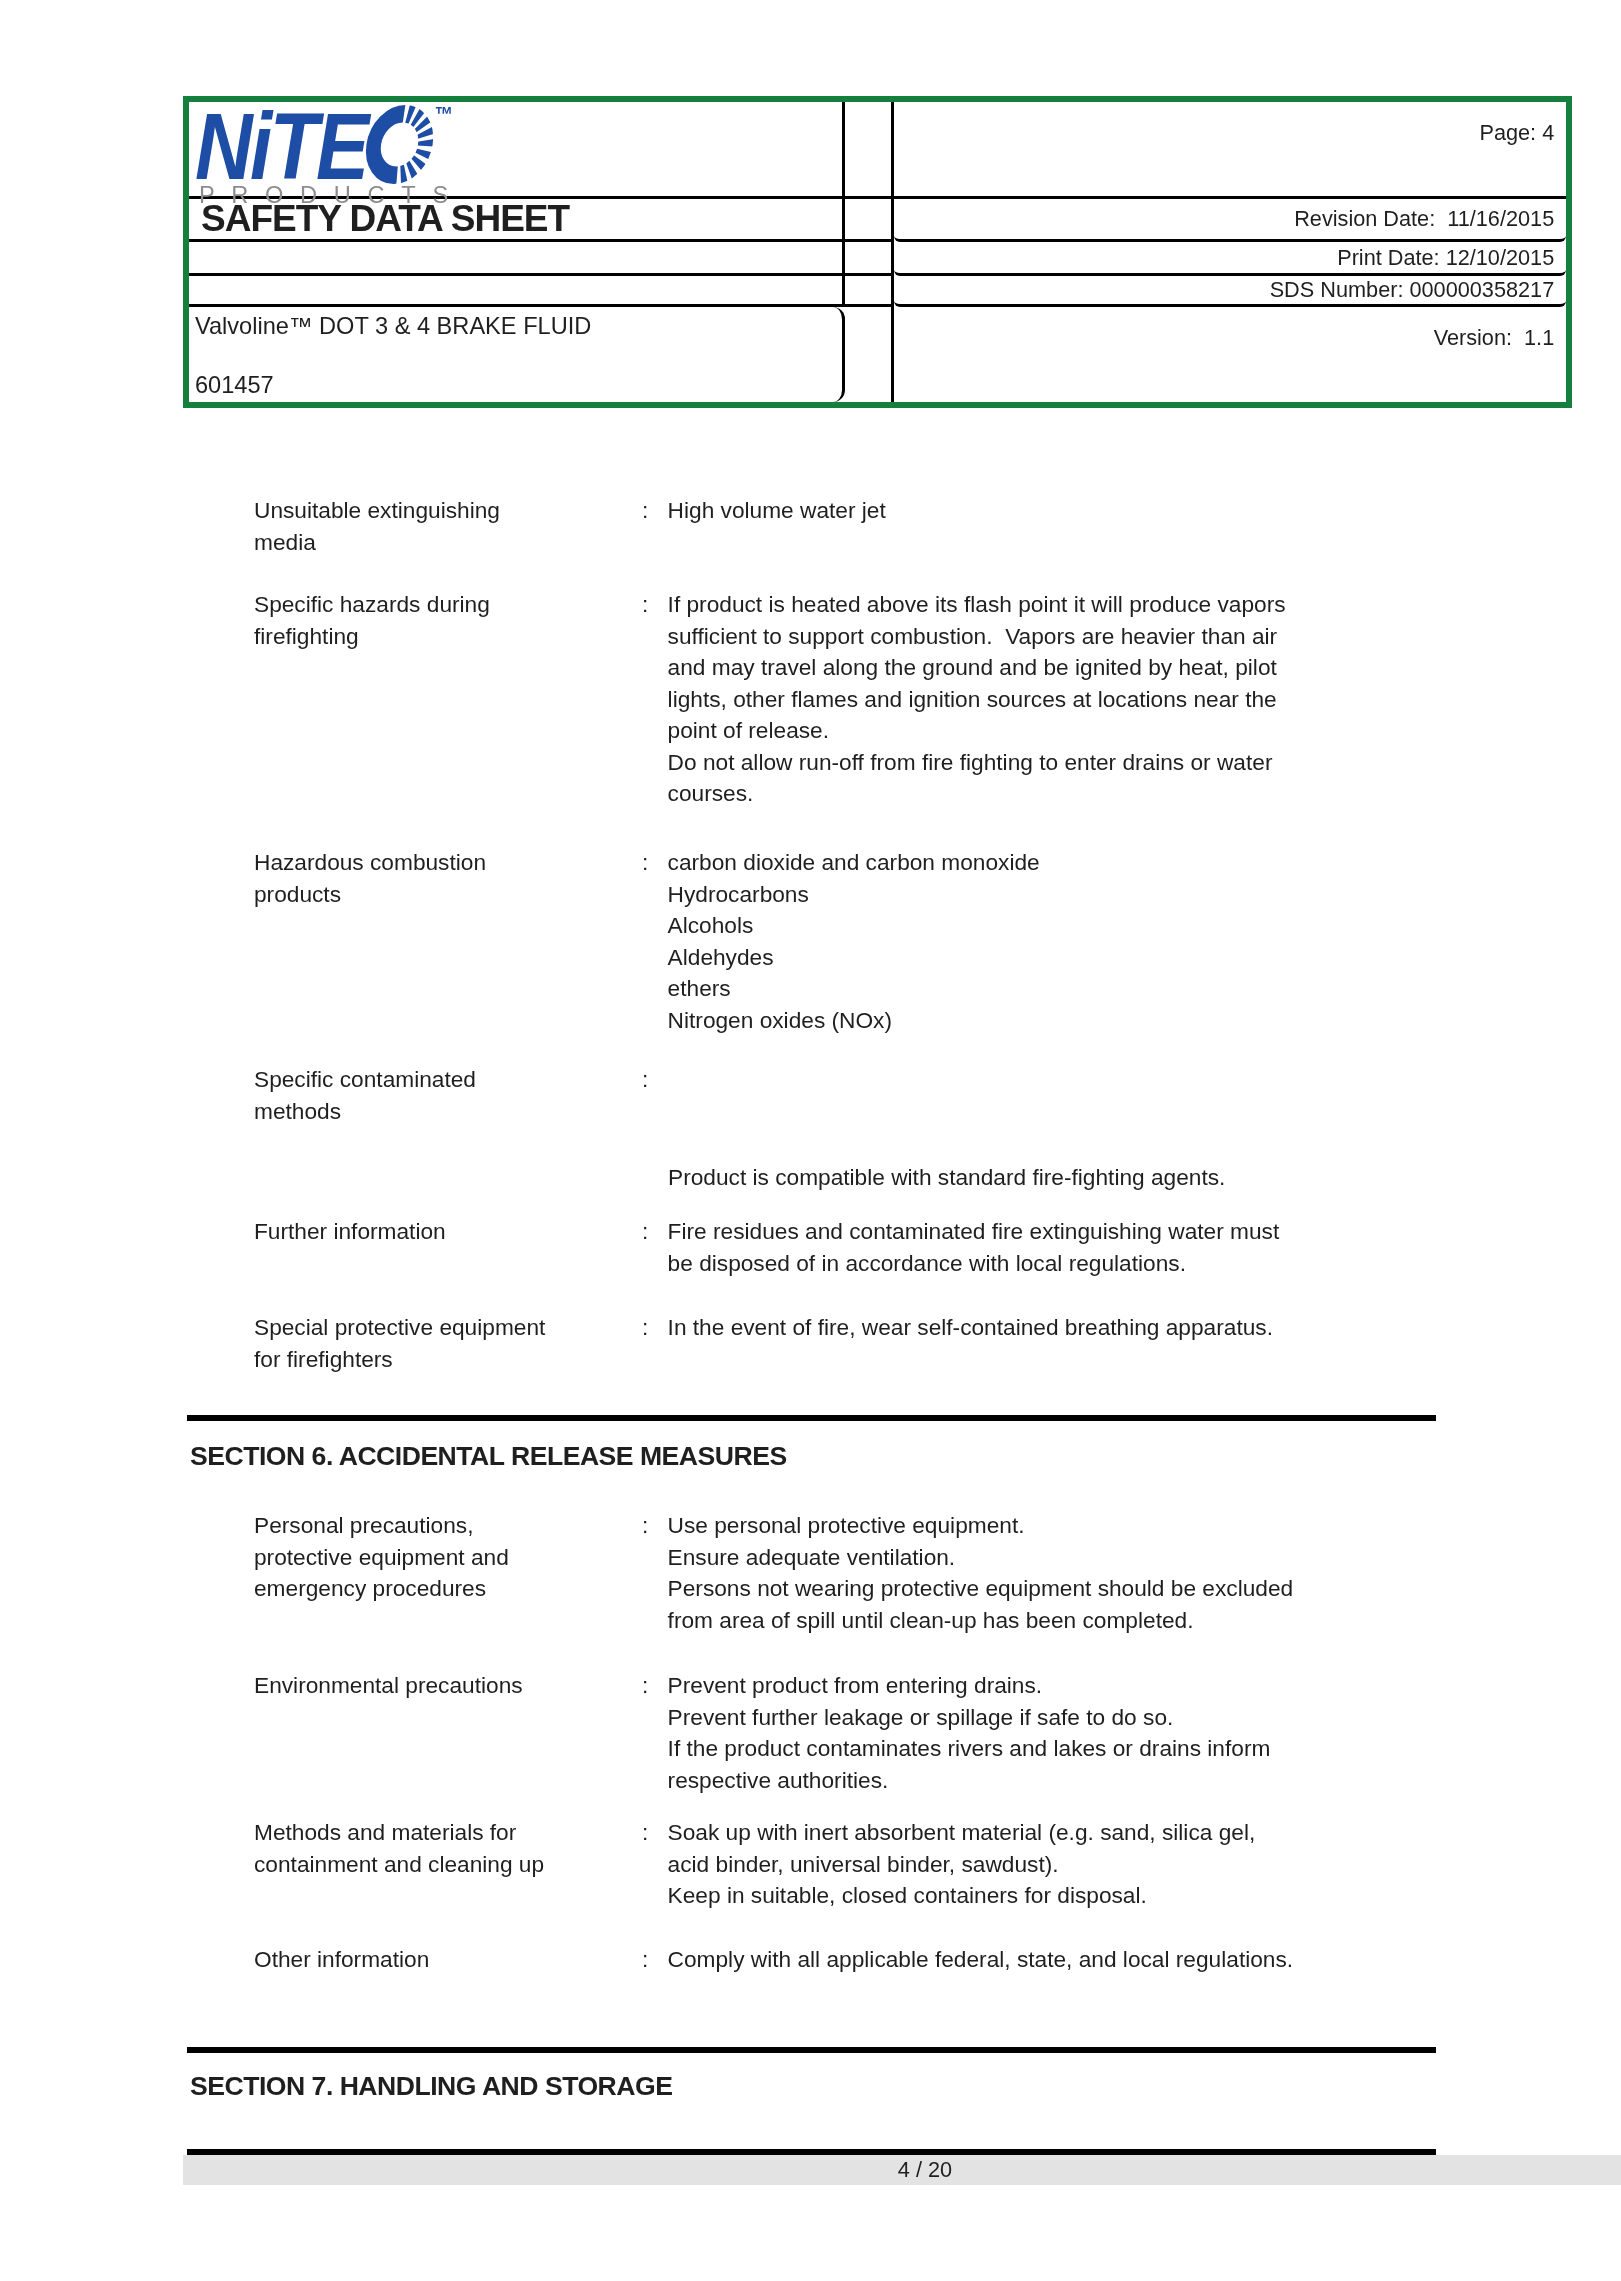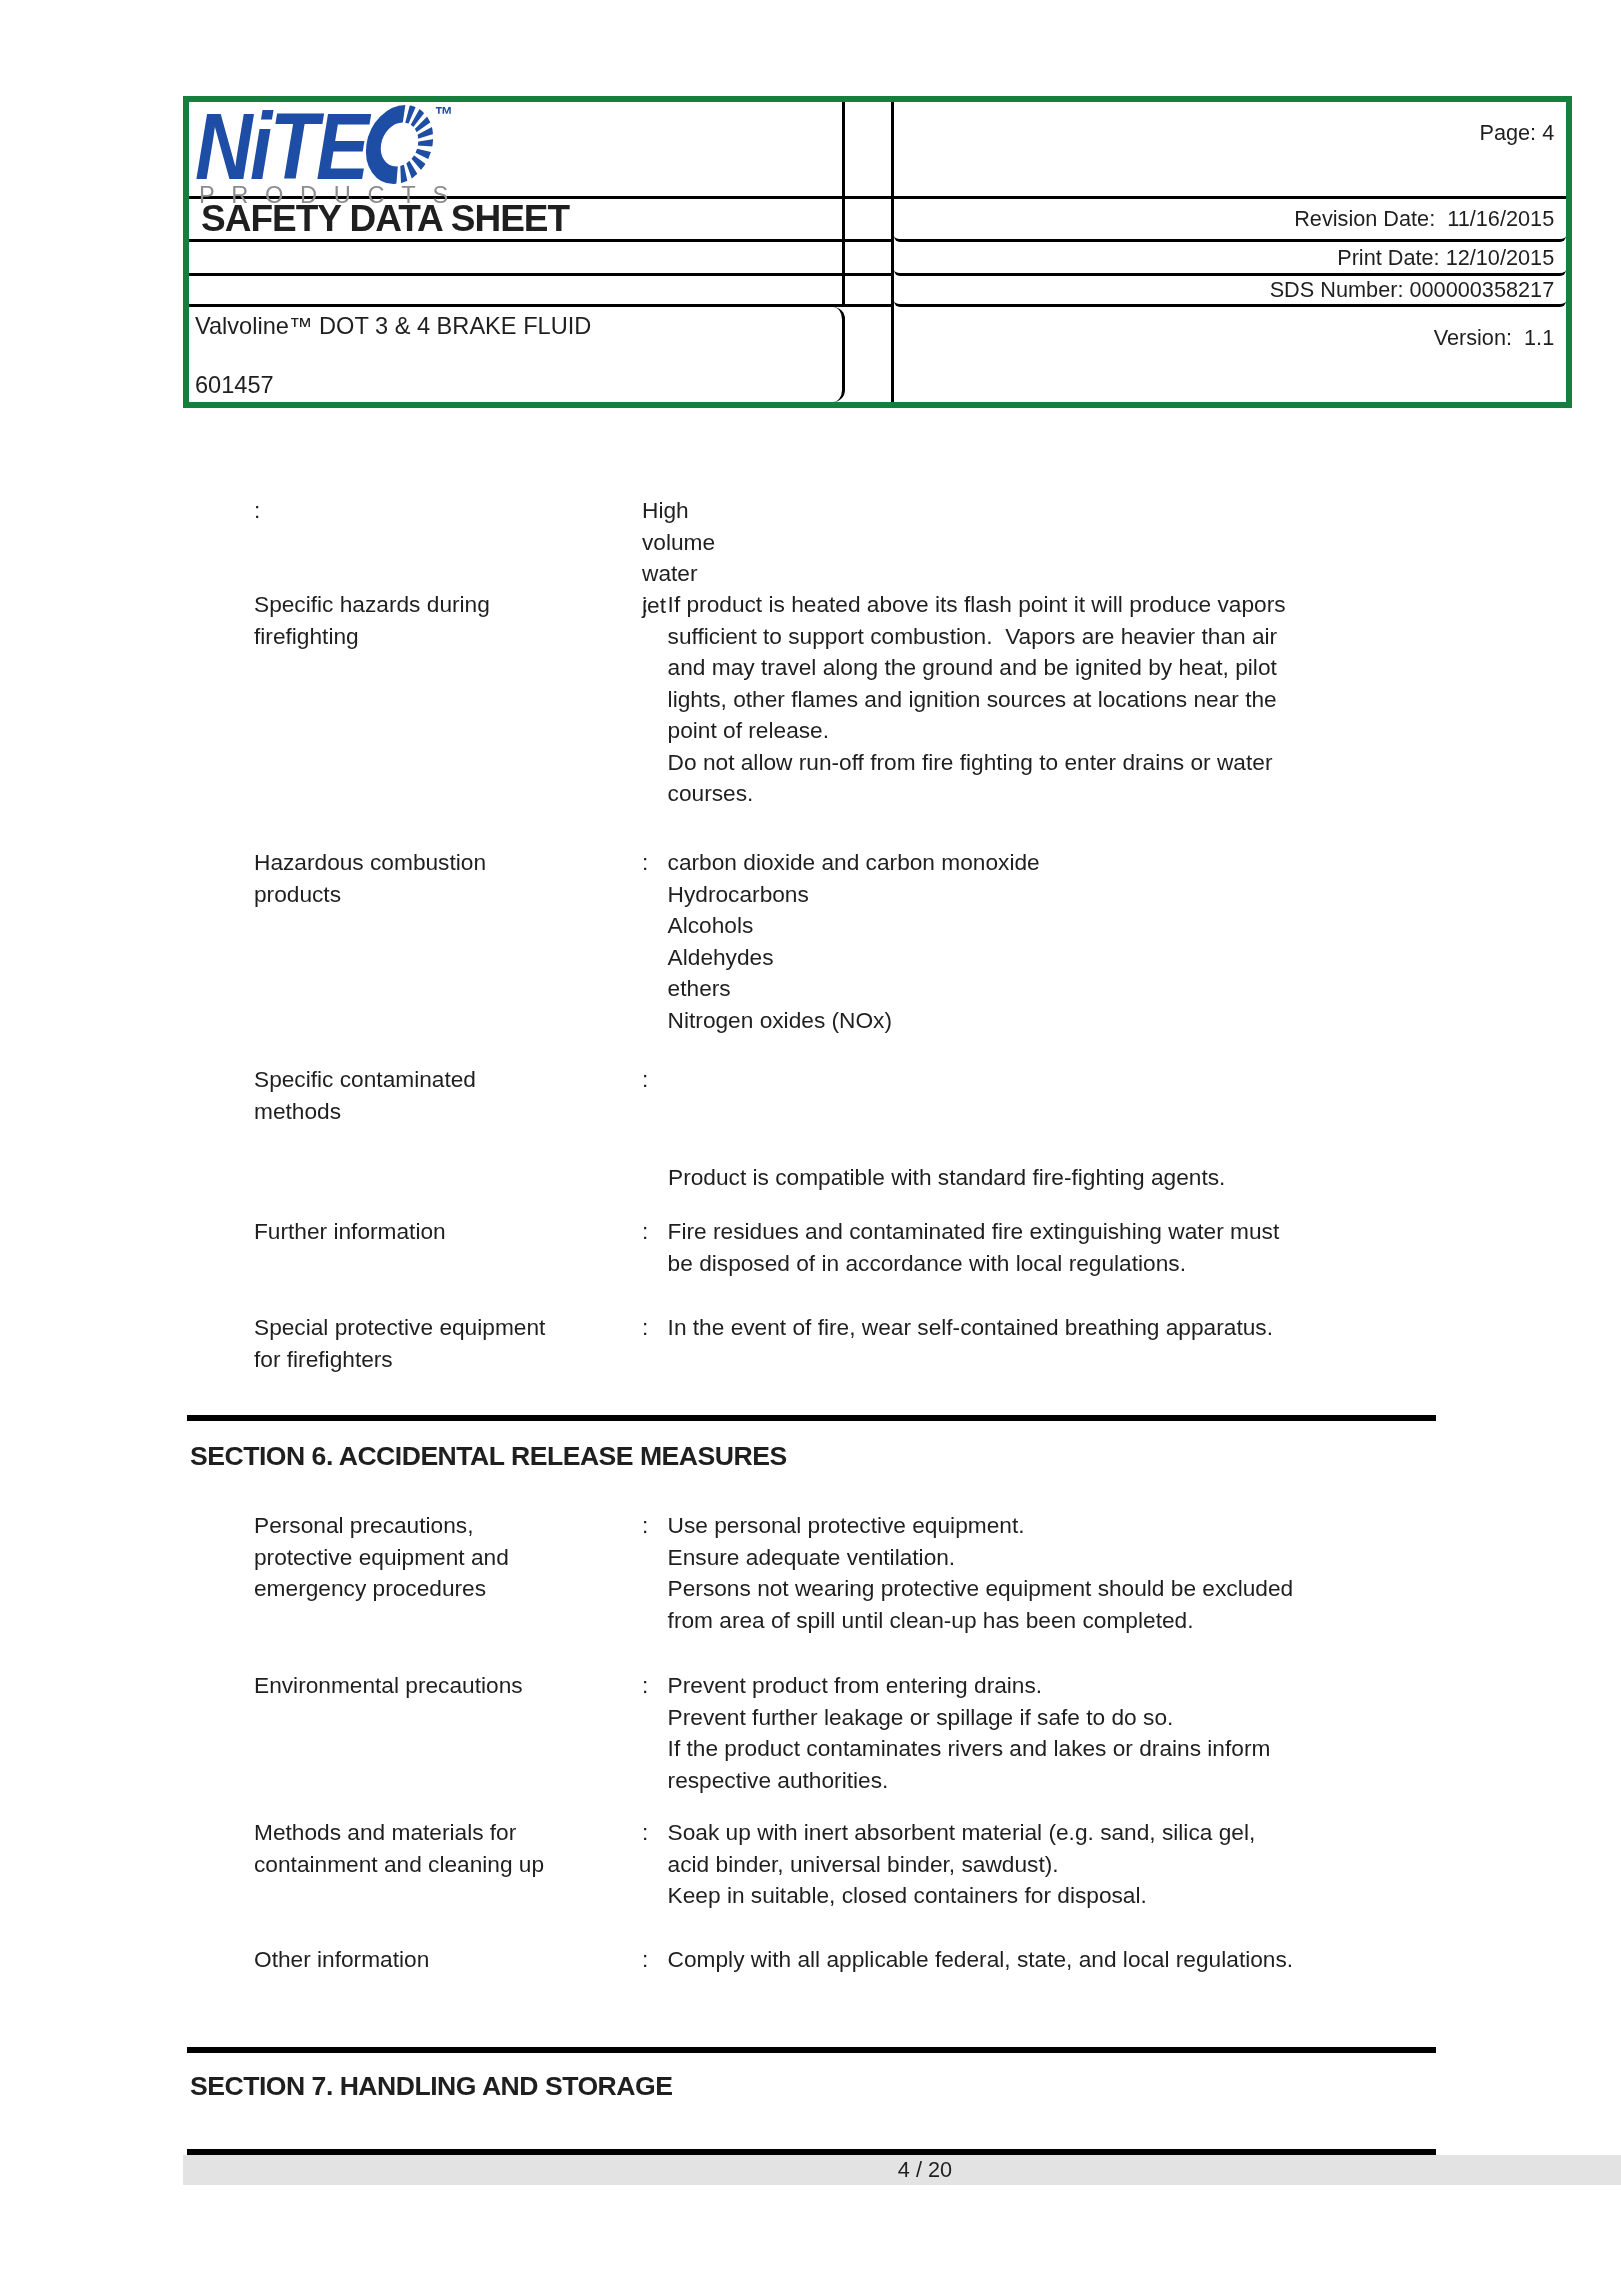--- a/index.html
+++ b/index.html
@@ -136,20 +136,22 @@
 
     <div class="hcell r5 product-cell">
       <div>Valvoline™ DOT 3 &amp; 4 BRAKE FLUID</div>
       <div>601457</div>
     </div>
     <div class="hcell r5"></div>
     <div class="hcell c3 r5 hright vtop">Version:  1.1</div>
   </div>
 
   <div class="kvrow" style="top:495px">
+    <div class="lbl">Unsuitable extinguishing
+media</div>
     <div class="colon">:</div>
     <div class="val">High volume water jet</div>
   </div>
 
   <div class="kvrow" style="top:589px">
     <div class="lbl">Specific hazards during
 firefighting</div>
     <div class="colon">:</div>
     <div class="val">If product is heated above its flash point it will produce vapors
 sufficient to support combustion.  Vapors are heavier than air

